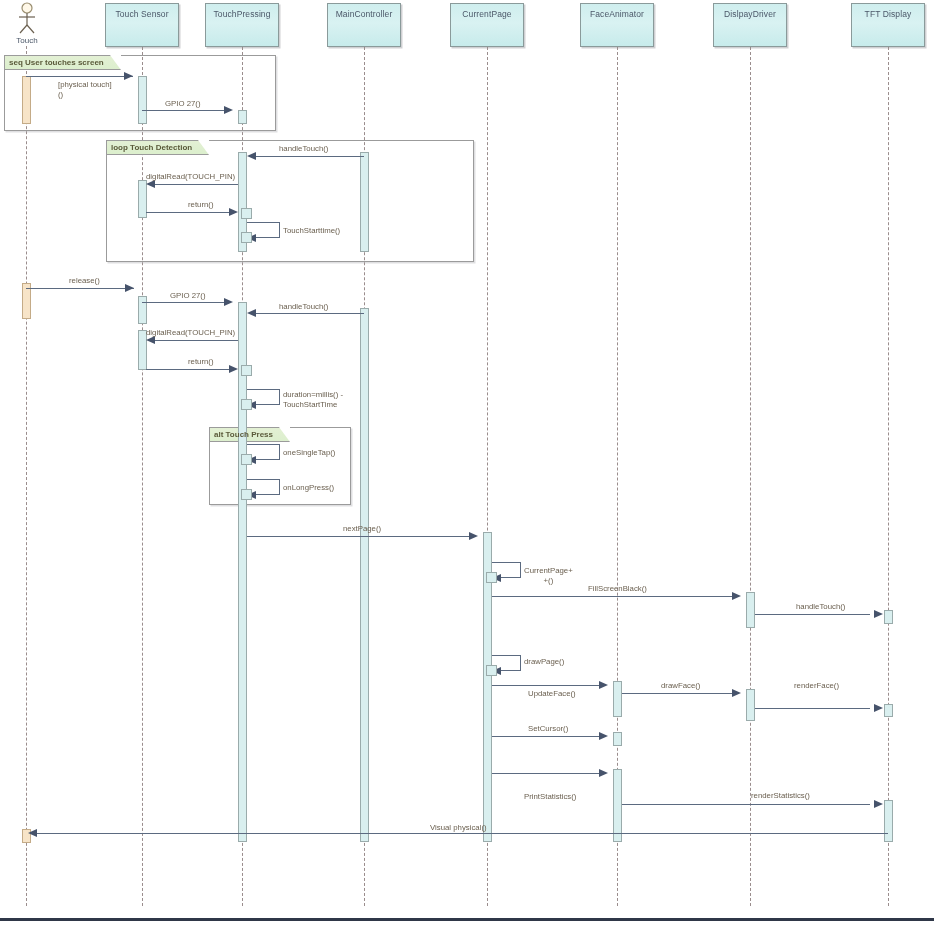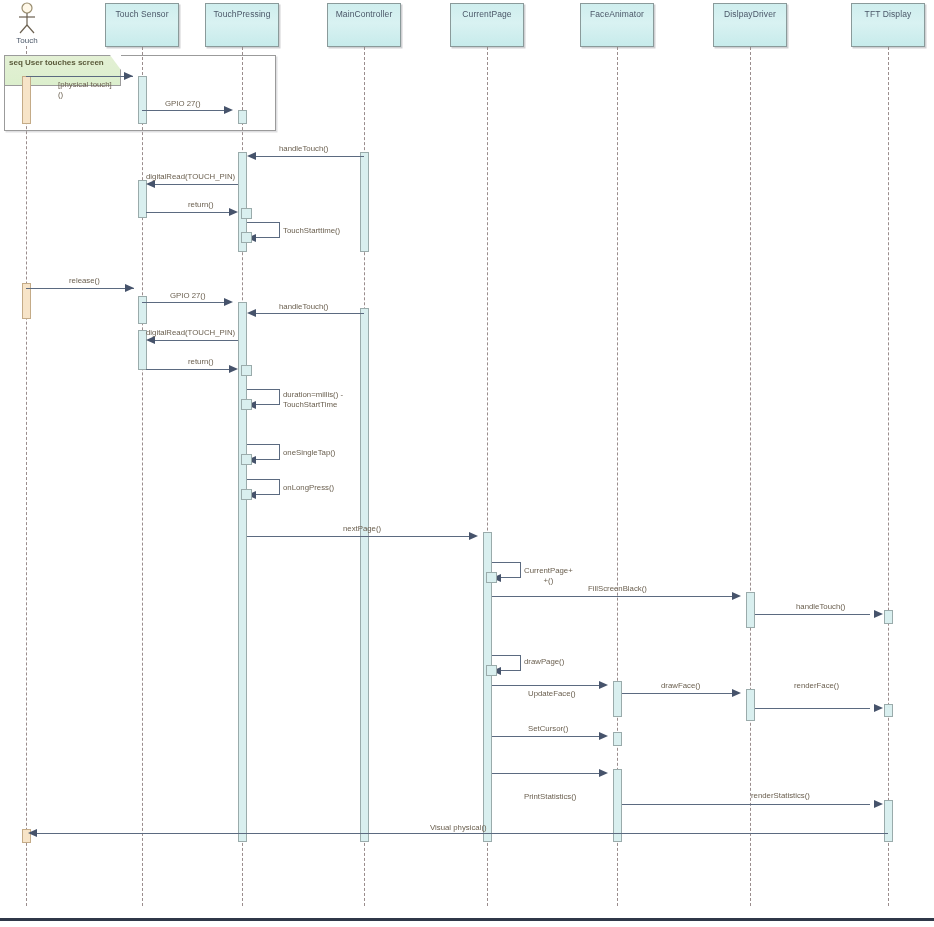--- a/index.html
+++ b/index.html
@@ -60,21 +60,21 @@
   .frag{
     position:absolute;
     box-sizing:border-box;
     border:1px solid #9b9b9b;
     background:transparent;
     box-shadow:1.5px 1.5px 0 rgba(150,150,155,.3);
   }
   .frag-tab{
     position:absolute;
     left:0;top:0;
-    height:30px;
+    height:14px;
     box-sizing:border-box;
     background:linear-gradient(180deg,#e3f0d4 0%,#dcefcd 100%);
     border-right:1px solid #9b9b9b;
     border-bottom:1px solid #9b9b9b;
     padding:0 16px 0 4px;
     font-size:8px;
     line-height:14px;
     color:#5a5a3a;
     white-space:nowrap;
     font-weight:bold;
@@ -183,21 +183,27 @@
   <div class="lifeline" style="left:364px; top:47px;  height:859px;"></div>
   <div class="lifeline" style="left:487px; top:47px;  height:859px;"></div>
   <div class="lifeline" style="left:617px; top:47px;  height:859px;"></div>
   <div class="lifeline" style="left:750px; top:47px;  height:859px;"></div>
   <div class="lifeline" style="left:888px; top:47px;  height:859px;"></div>
 
   <div class="frag" style="left:4px;top:55px;width:272px;height:76px;">
     <div class="frag-tab"><span class="tabtext">seq User touches screen</span></div>
   </div>
 
-
+  <div class="frag" style="left:106px;top:140px;width:368px;height:122px;">
+    <div class="frag-tab"><span class="tabtext">loop Touch Detection</span></div>
+  </div>
+
+  <div class="frag" style="left:209px;top:427px;width:142px;height:78px;">
+    <div class="frag-tab"><span class="tabtext">alt Touch Press</span></div>
+  </div>
 
   <div class="act user" style="left:21.5px;top:76px;height:48px;"></div>
   <div class="act user" style="left:21.5px;top:283px;height:36px;"></div>
   <div class="act user" style="left:21.5px;top:829px;height:14px;"></div>
 
   <div class="act" style="left:137.5px;top:76px;height:48px;"></div>
   <div class="act" style="left:137.5px;top:180px;height:38px;"></div>
   <div class="act" style="left:137.5px;top:296px;height:28px;"></div>
   <div class="act" style="left:137.5px;top:330px;height:40px;"></div>
 

